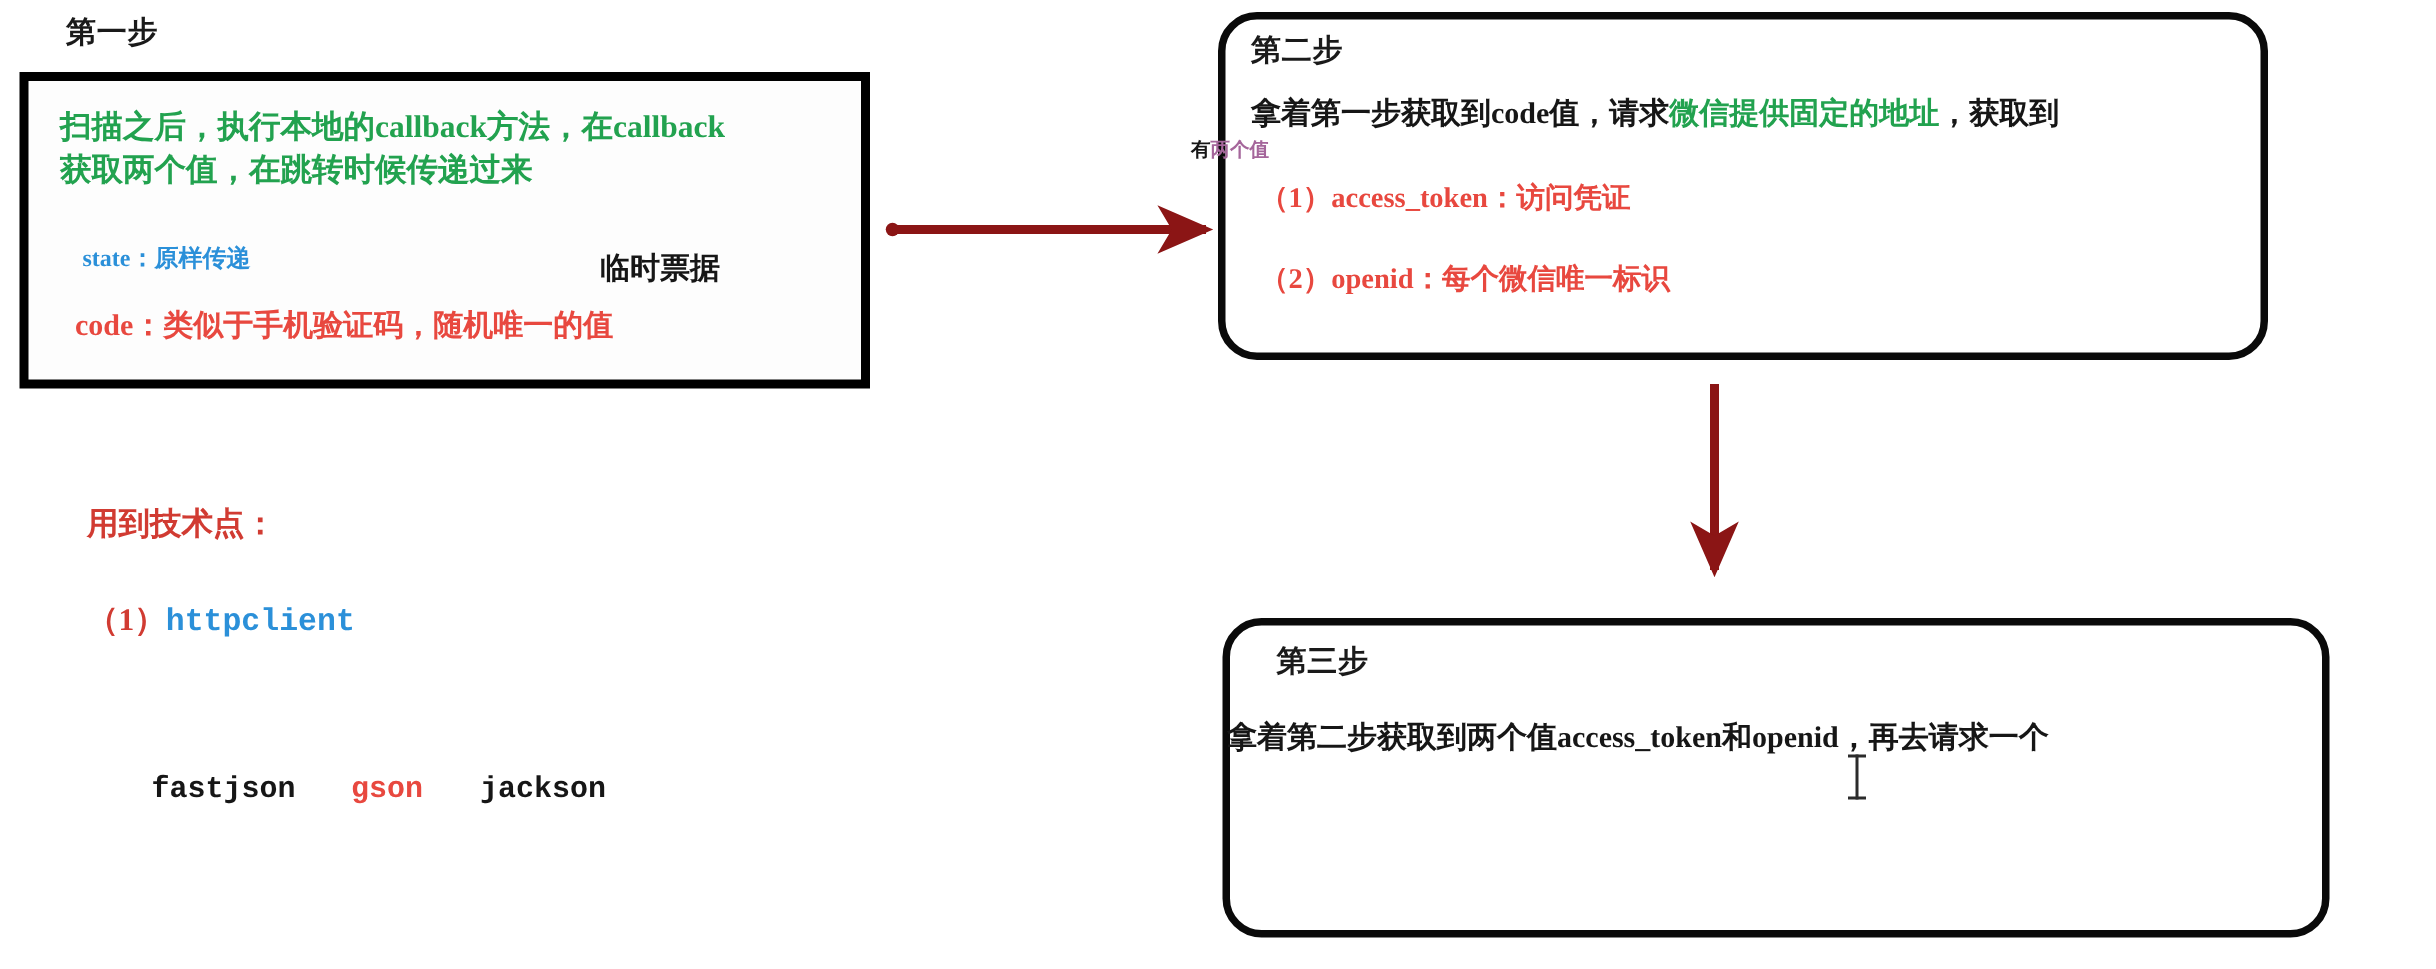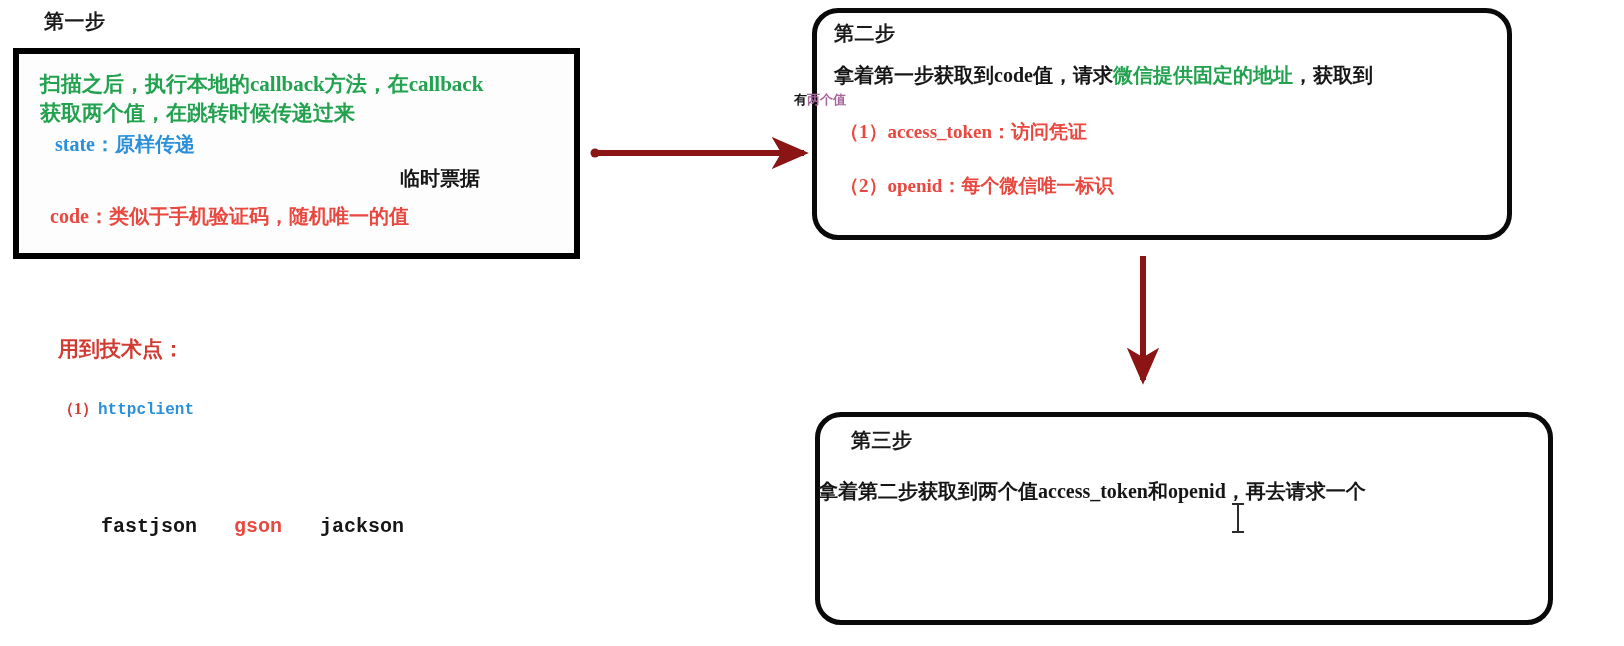--- a/index.html
+++ b/index.html
@@ -105,21 +105,21 @@
 
 <div class="canvas">
 
   <div class="step-title" style="left:44px; top:8px;">第一步</div>
 
   <div class="box-square" style="left:13px; top:48px; width:567px; height:211px;">
   </div>
 
   <div class="txt c-green" style="left:40px; top:70px; font-size:21px;">扫描之后，执行本地的callback方法，在callback</div>
   <div class="txt c-green" style="left:40px; top:99px; font-size:21px;">获取两个值，在跳转时候传递过来</div>
-  <div class="txt c-blue" style="left:55px; top:131px; font-size:20px;text-align:right;">state：原样传递</div>
+  <div class="txt c-blue" style="left:55px; top:162px; font-size:16px;text-align:right;">state：原样传递</div>
   <div class="txt c-black" style="left:353px; top:165px; font-size:20px;padding-left:47px;">临时票据</div>
   <div class="txt c-red" style="left:50px; top:203px; font-size:20px;">code：类似于手机验证码，随机唯一的值</div>
 
   <svg class="arrow-svg" style="left:560px; top:130px;" width="270" height="50" viewBox="0 0 270 50">
     <defs>
       <marker id="ahR" markerWidth="7" markerHeight="7" refX="5.4" refY="3.1" orient="auto" markerUnits="strokeWidth">
         <path d="M0,0.4 L6.2,3.1 L0,5.8 L1.6,3.1 Z" fill="#8b1515"></path>
       </marker>
     </defs>
     <circle cx="35" cy="23" r="4.5" fill="#8b1515"></circle>
@@ -147,21 +147,21 @@
     <defs>
       <marker id="ahD" markerWidth="7" markerHeight="7" refX="5.4" refY="3.1" orient="auto" markerUnits="strokeWidth">
         <path d="M0,0.4 L6.2,3.1 L0,5.8 L1.6,3.1 Z" fill="#8b1515"></path>
       </marker>
     </defs>
     <line x1="33" y1="8" x2="33" y2="132" stroke="#8b1515" stroke-width="6" marker-end="url(#ahD)"></line>
   </svg>
 
   <div class="txt c-darkred" style="left:58px; top:335px; font-size:21px;">用到技术点：</div>
 
-  <div class="txt" style="left:58px; top:399px; font-size:16px;">
+  <div class="txt" style="left:58px; top:399px; font-size:21px;">
     <span class="c-darkred">（1）</span><span class="c-blue mono">httpclient</span>
   </div>
 
 
   <div class="txt c-black mono" style="left:101px; top:515px; font-size:20px;">fastjson</div>
   <div class="txt c-red mono" style="left:234px; top:515px; font-size:20px;">gson</div>
   <div class="txt c-black mono" style="left:320px; top:515px; font-size:20px;">jackson</div>
 
   <div class="box-round" style="left:815px; top:412px; width:738px; height:213px;">
   </div>

